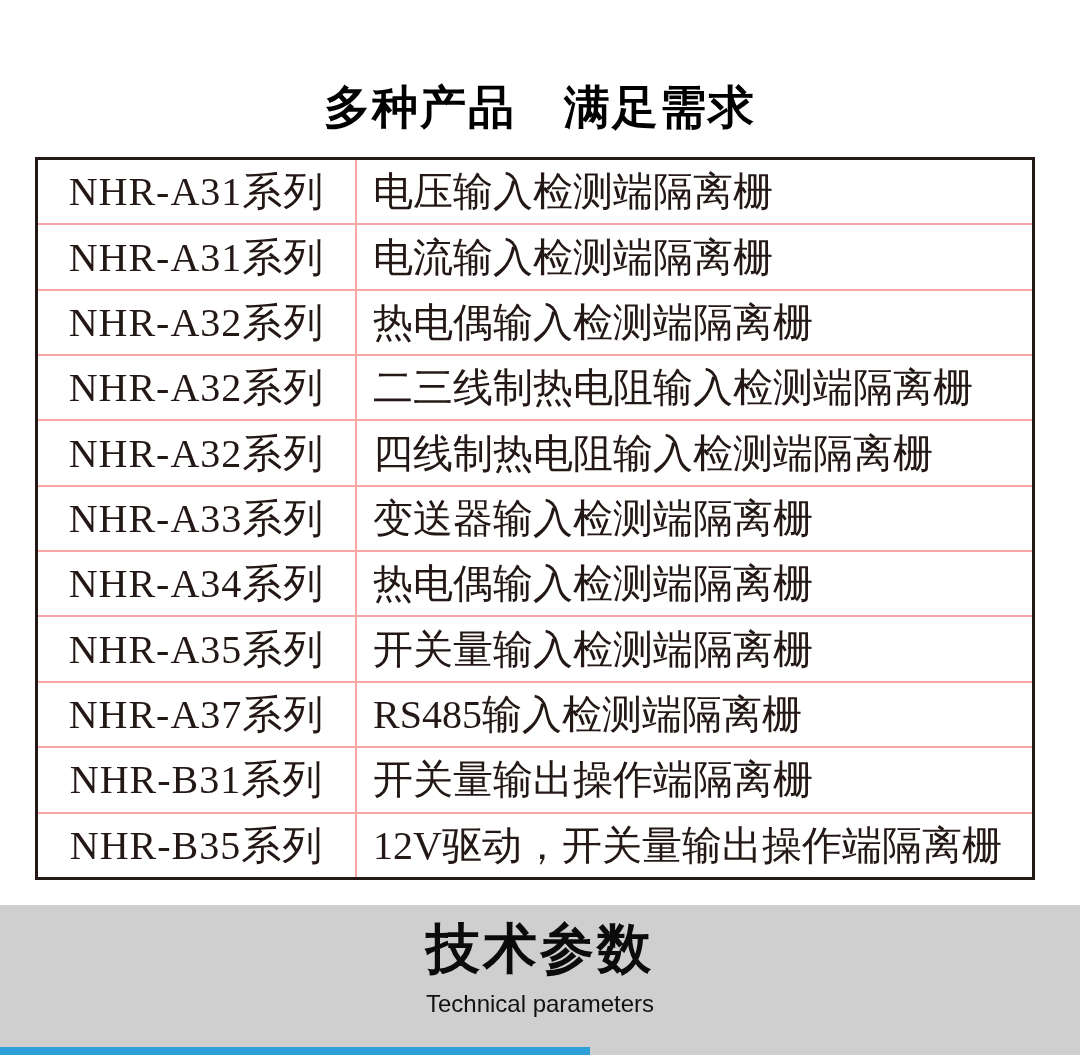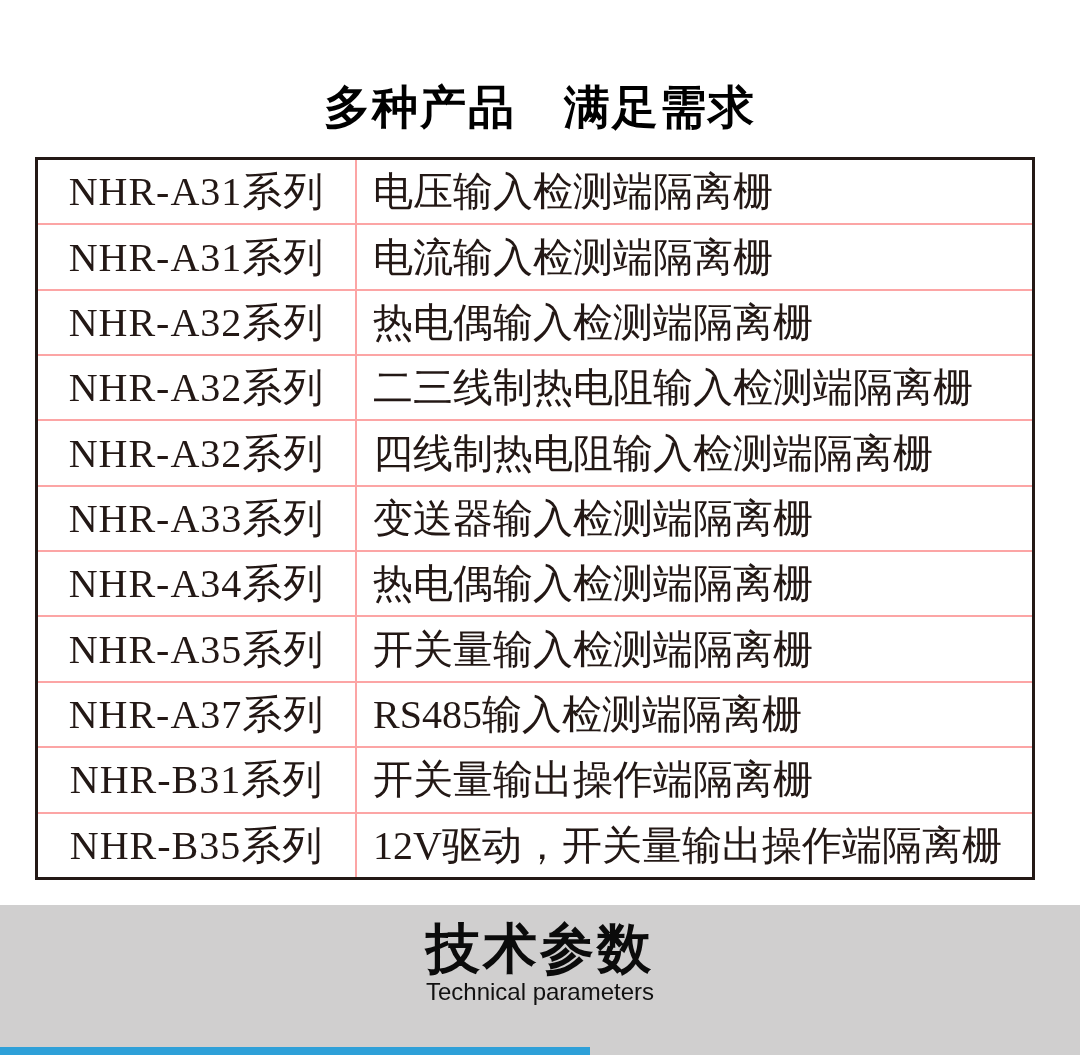--- a/index.html
+++ b/index.html
@@ -67,21 +67,21 @@
   .banner-title {
     margin-top: 14px;
     font-size: 54px;
     font-weight: 600;
     color: #0b0b0b;
     letter-spacing: 3px;
     line-height: 1.1;
     font-family: "Liberation Sans", "DejaVu Sans", sans-serif;
   }
   .banner-subtitle {
-    margin-top: 0px;
+    margin-top: 12px;
     font-size: 24px;
     font-weight: 400;
     color: #111111;
     letter-spacing: 0px;
     font-family: "Liberation Sans", "DejaVu Sans", sans-serif;
   }
   .accent-bar {
     position: absolute;
     top: 1047px;
     left: 0;

